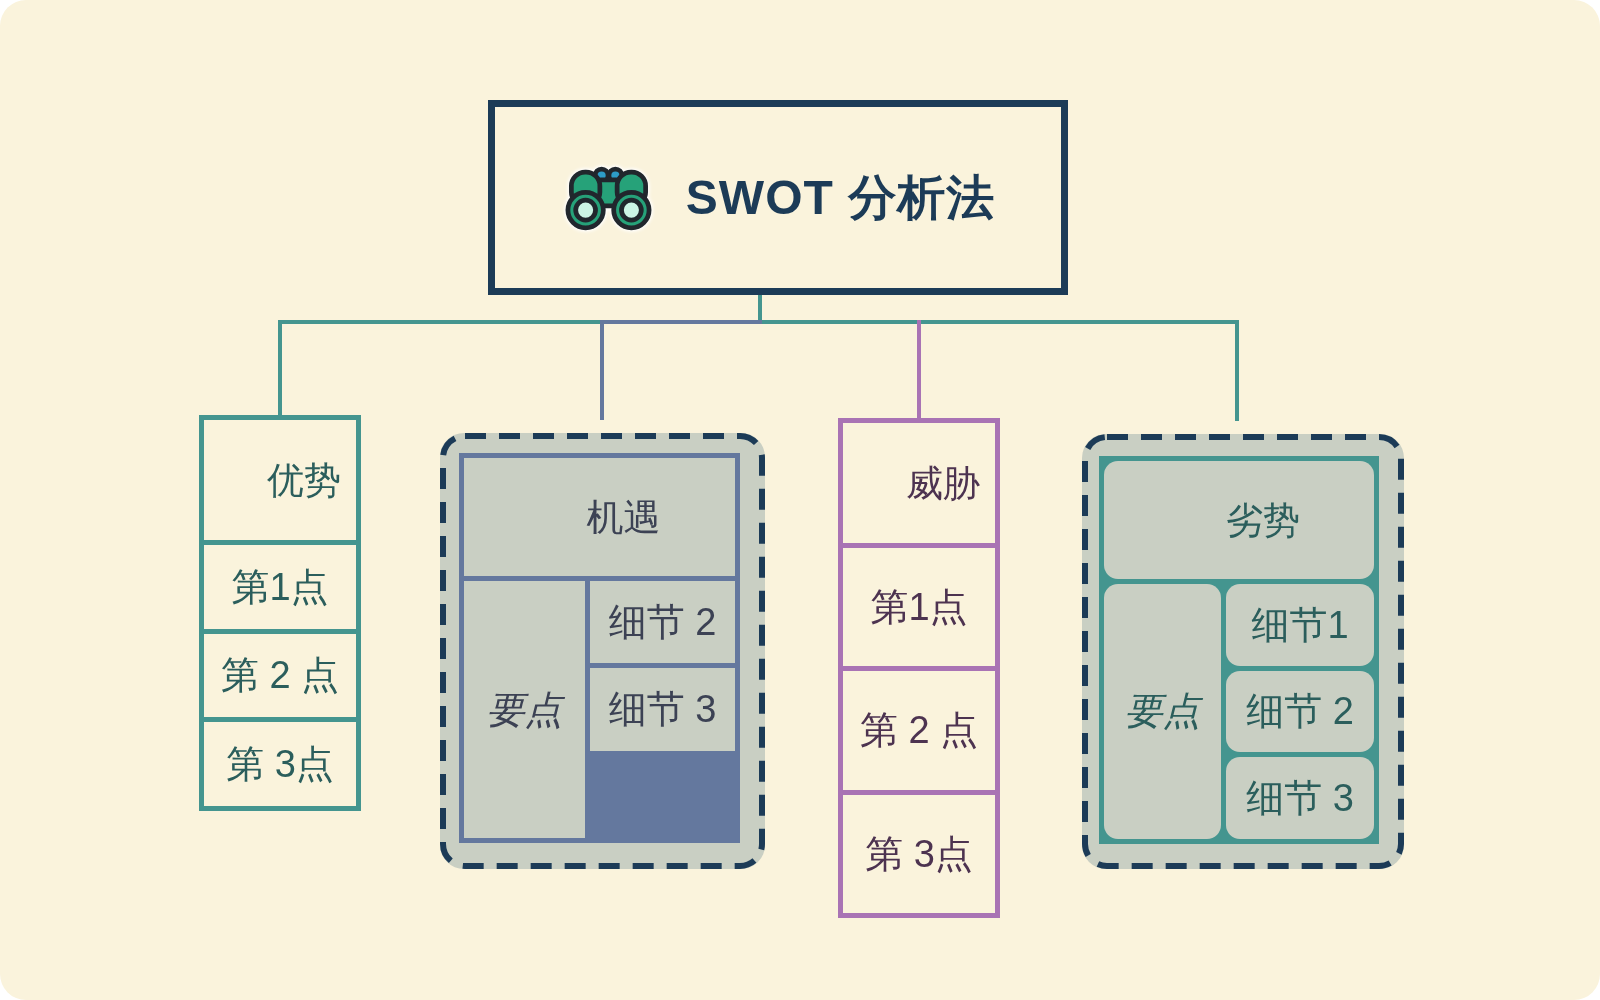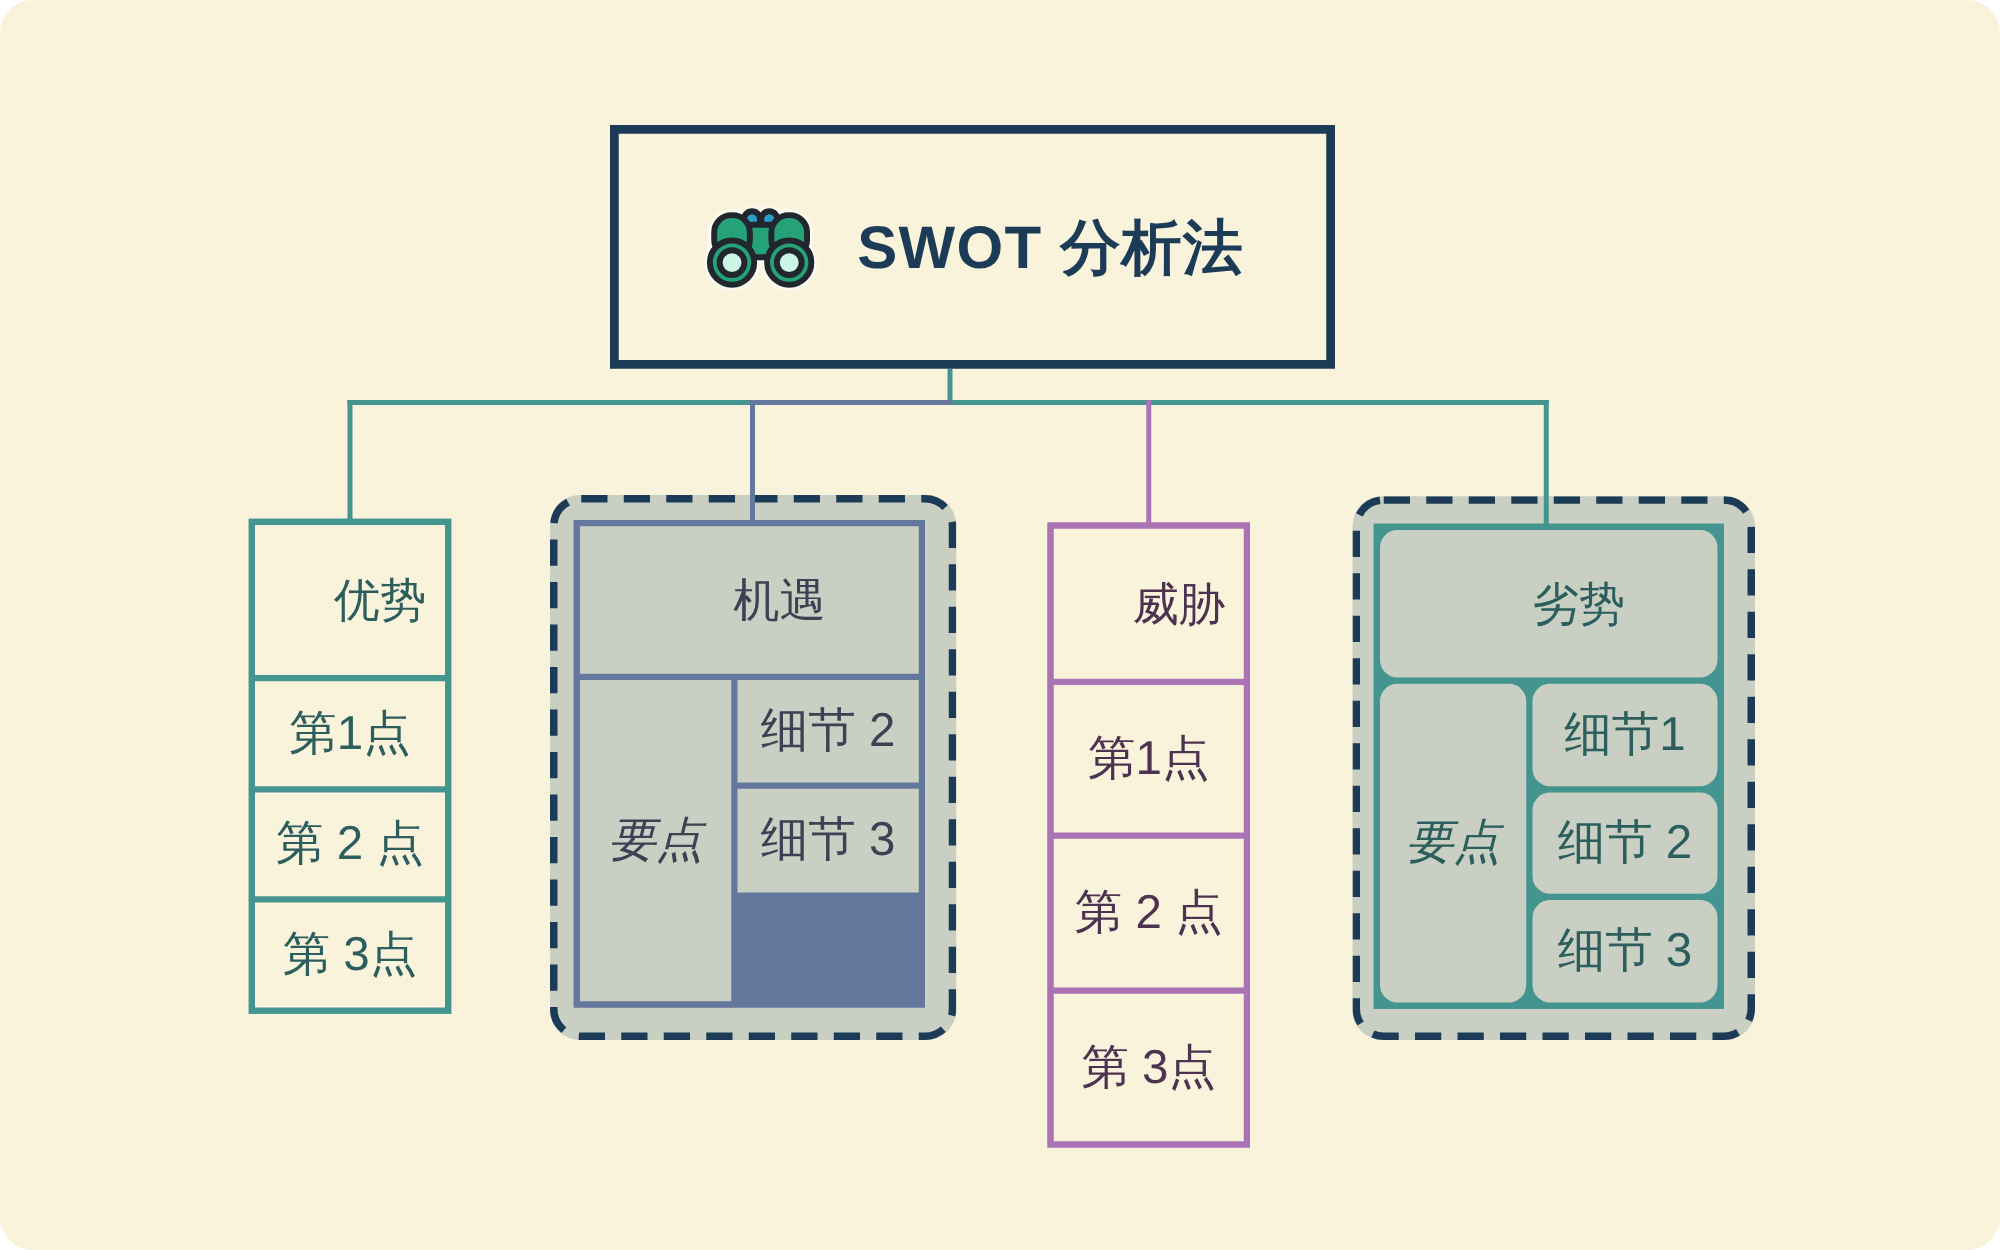--- a/index.html
+++ b/index.html
@@ -43,21 +43,21 @@
   }
   .strengths .cell{background:var(--bg-cream);color:var(--teal-text);}
   .threats{
     left:838px;top:418px;width:162px;height:500px;
     border:5px solid var(--purple);background:var(--purple);
   }
   .threats .cell{background:var(--bg-cream);color:var(--plum-text);}
   
   .branch-group{
     position:absolute;box-sizing:border-box;background:var(--sage);
-    border-radius:24px;z-index:1;
+    border-radius:24px;z-index:1;margin-top:37px;
   }
   .dash-border{position:absolute;left:0;top:0;pointer-events:none;}
   .opportunities-group{left:440px;top:396px;width:325px;height:436px;}
   .weaknesses-group{left:1082px;top:397px;width:322px;height:435px;}
   
   .detail-table{grid-template-rows:118px 1fr 1fr 1fr;}
   .opportunities{
     left:19px;top:20px;width:281px;height:390px;
     grid-template-columns:121px 1fr;
     border:5px solid var(--slate);background:var(--slate);

